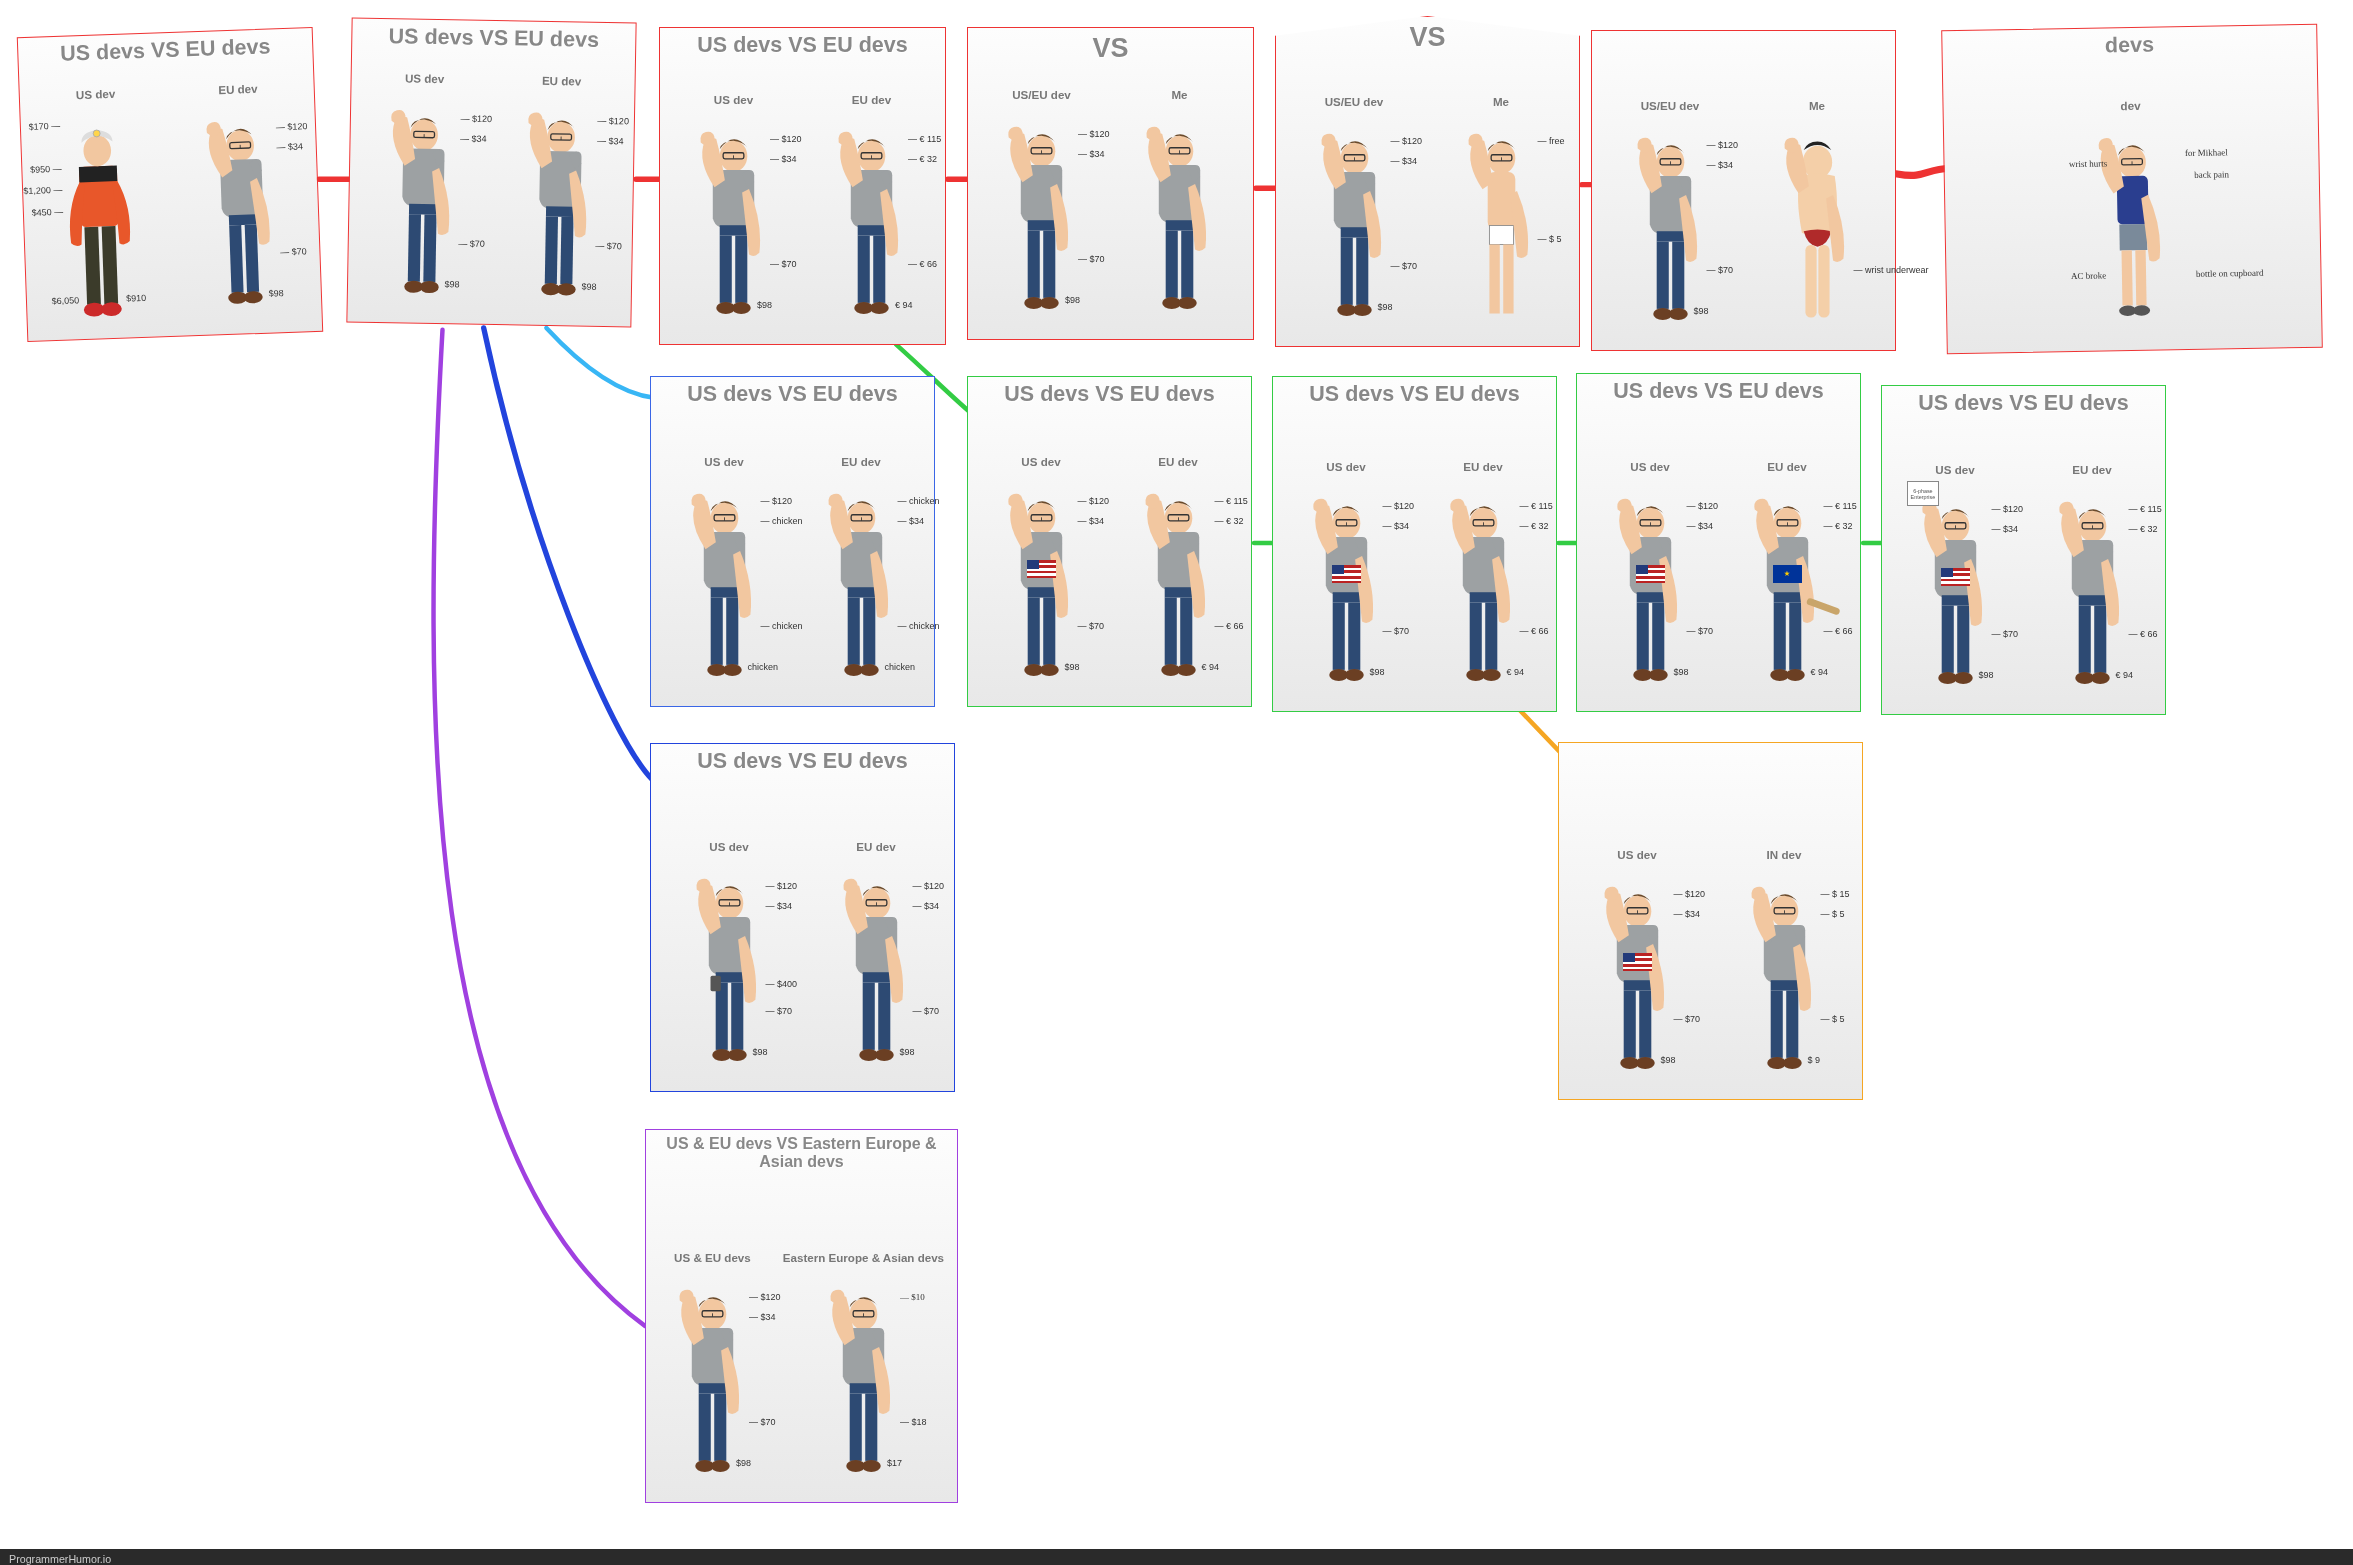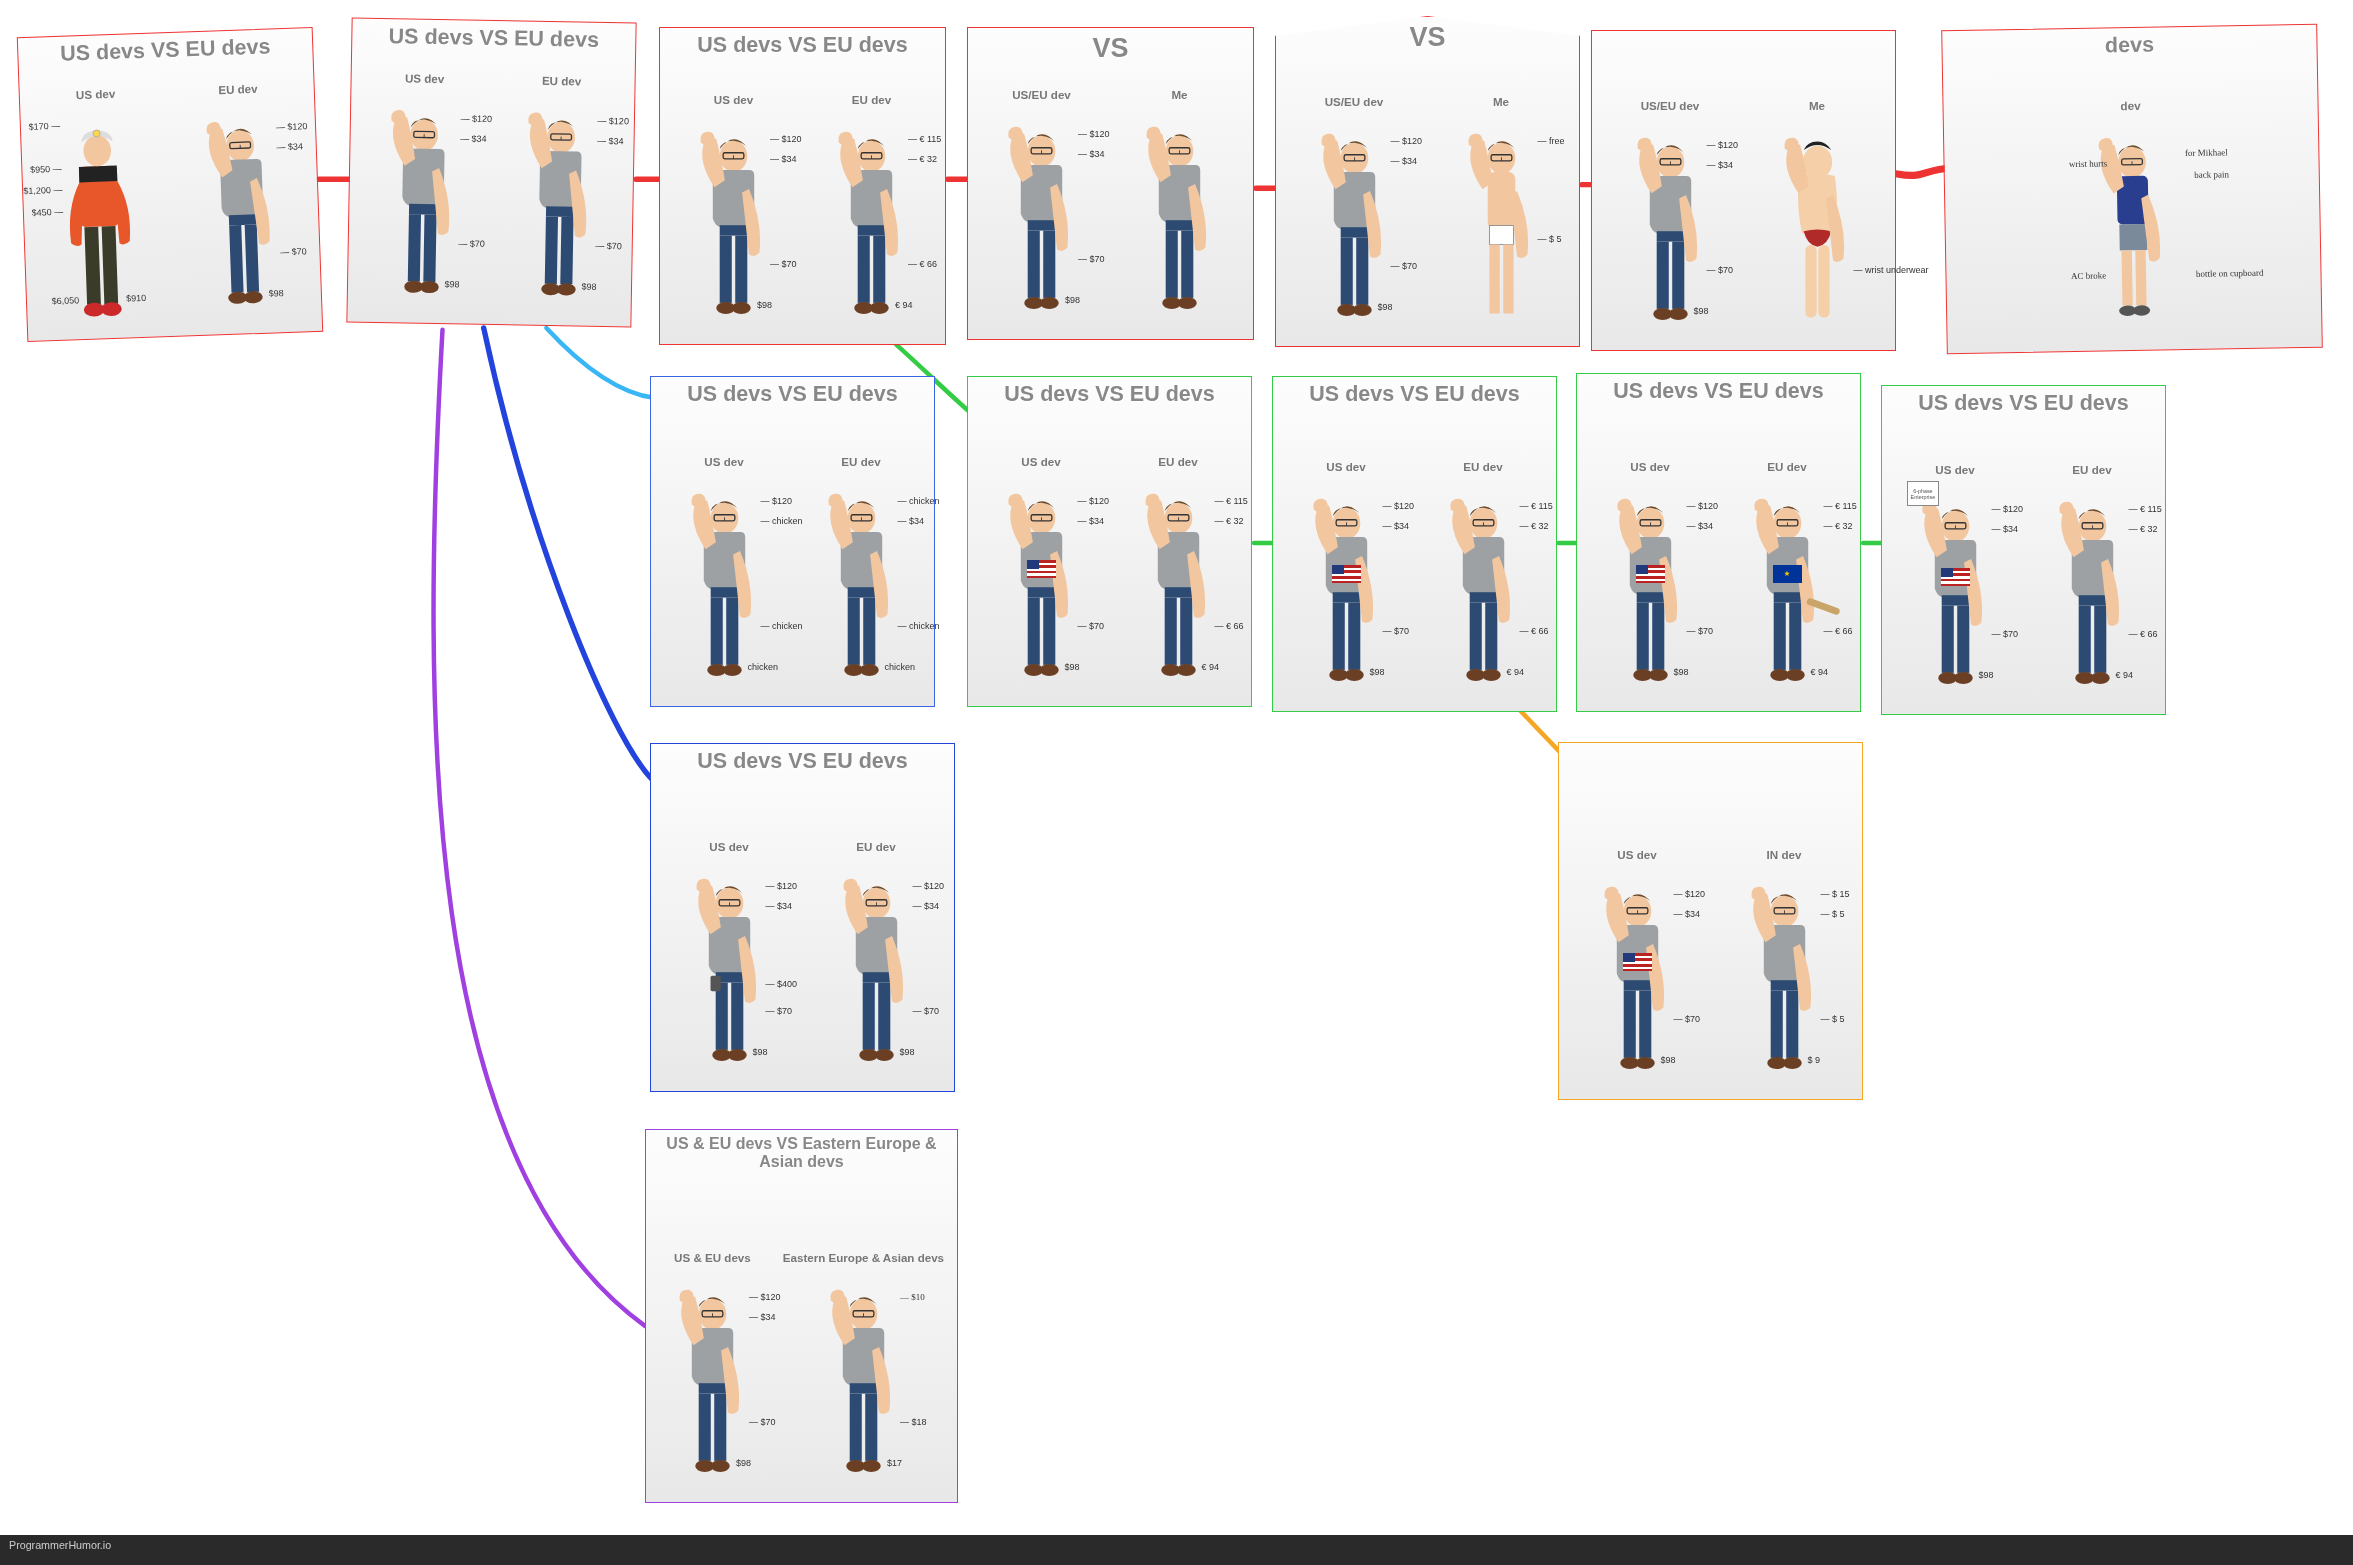--- a/index.html
+++ b/index.html
@@ -74,21 +74,21 @@
     position: absolute;
     font-size: 9px;
     color: #333;
     white-space: nowrap;
   }
   .annot.left { text-align: right; }
   .annot.right { text-align: left; }
   .footer {
     position: absolute;
     bottom: 0; left: 0; right: 0;
-    height: 31px;
+    height: 17px;
     background: #2a2a2a;
     color: #ccc;
     font-size: 10.7px;
     padding: 3.6px 9px;
   }
   .flag-us {
     position: absolute;
     width: 29px; height: 18px;
     background: linear-gradient(to bottom, #b22 0 15%, #fff 15% 30%, #b22 30% 45%, #fff 45% 60%, #b22 60% 75%, #fff 75% 90%, #b22 90% 100%);
   }

